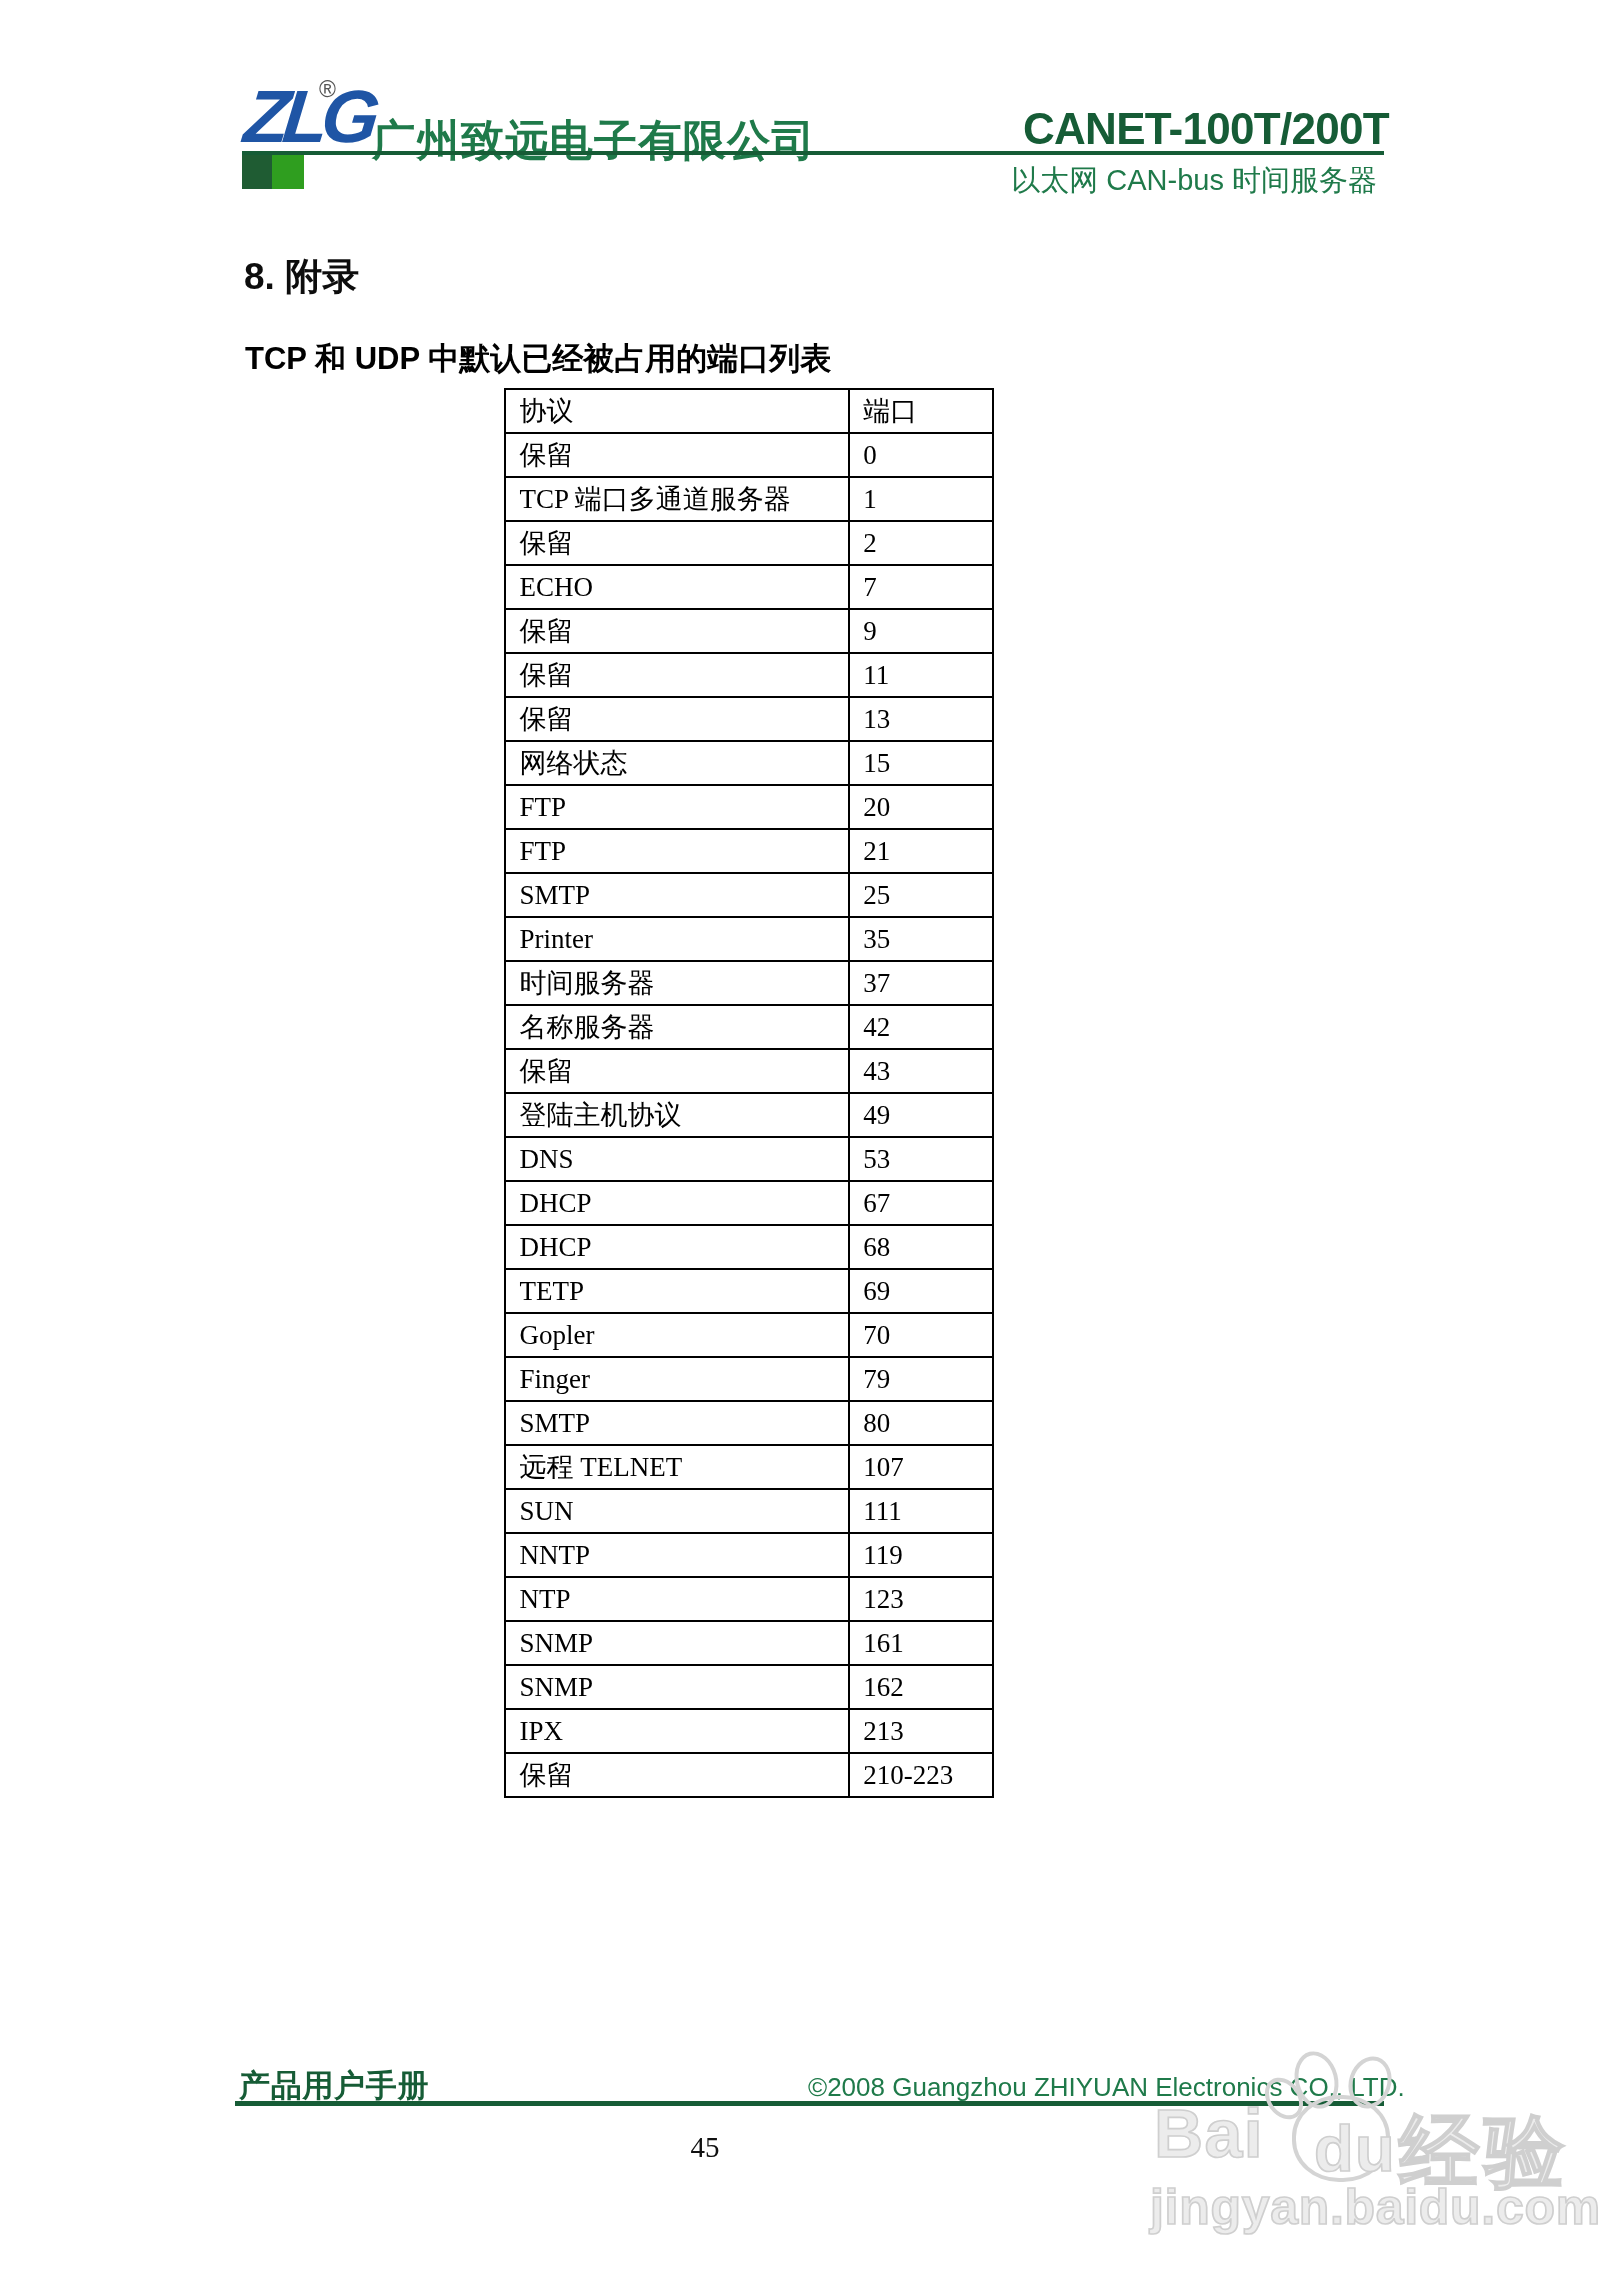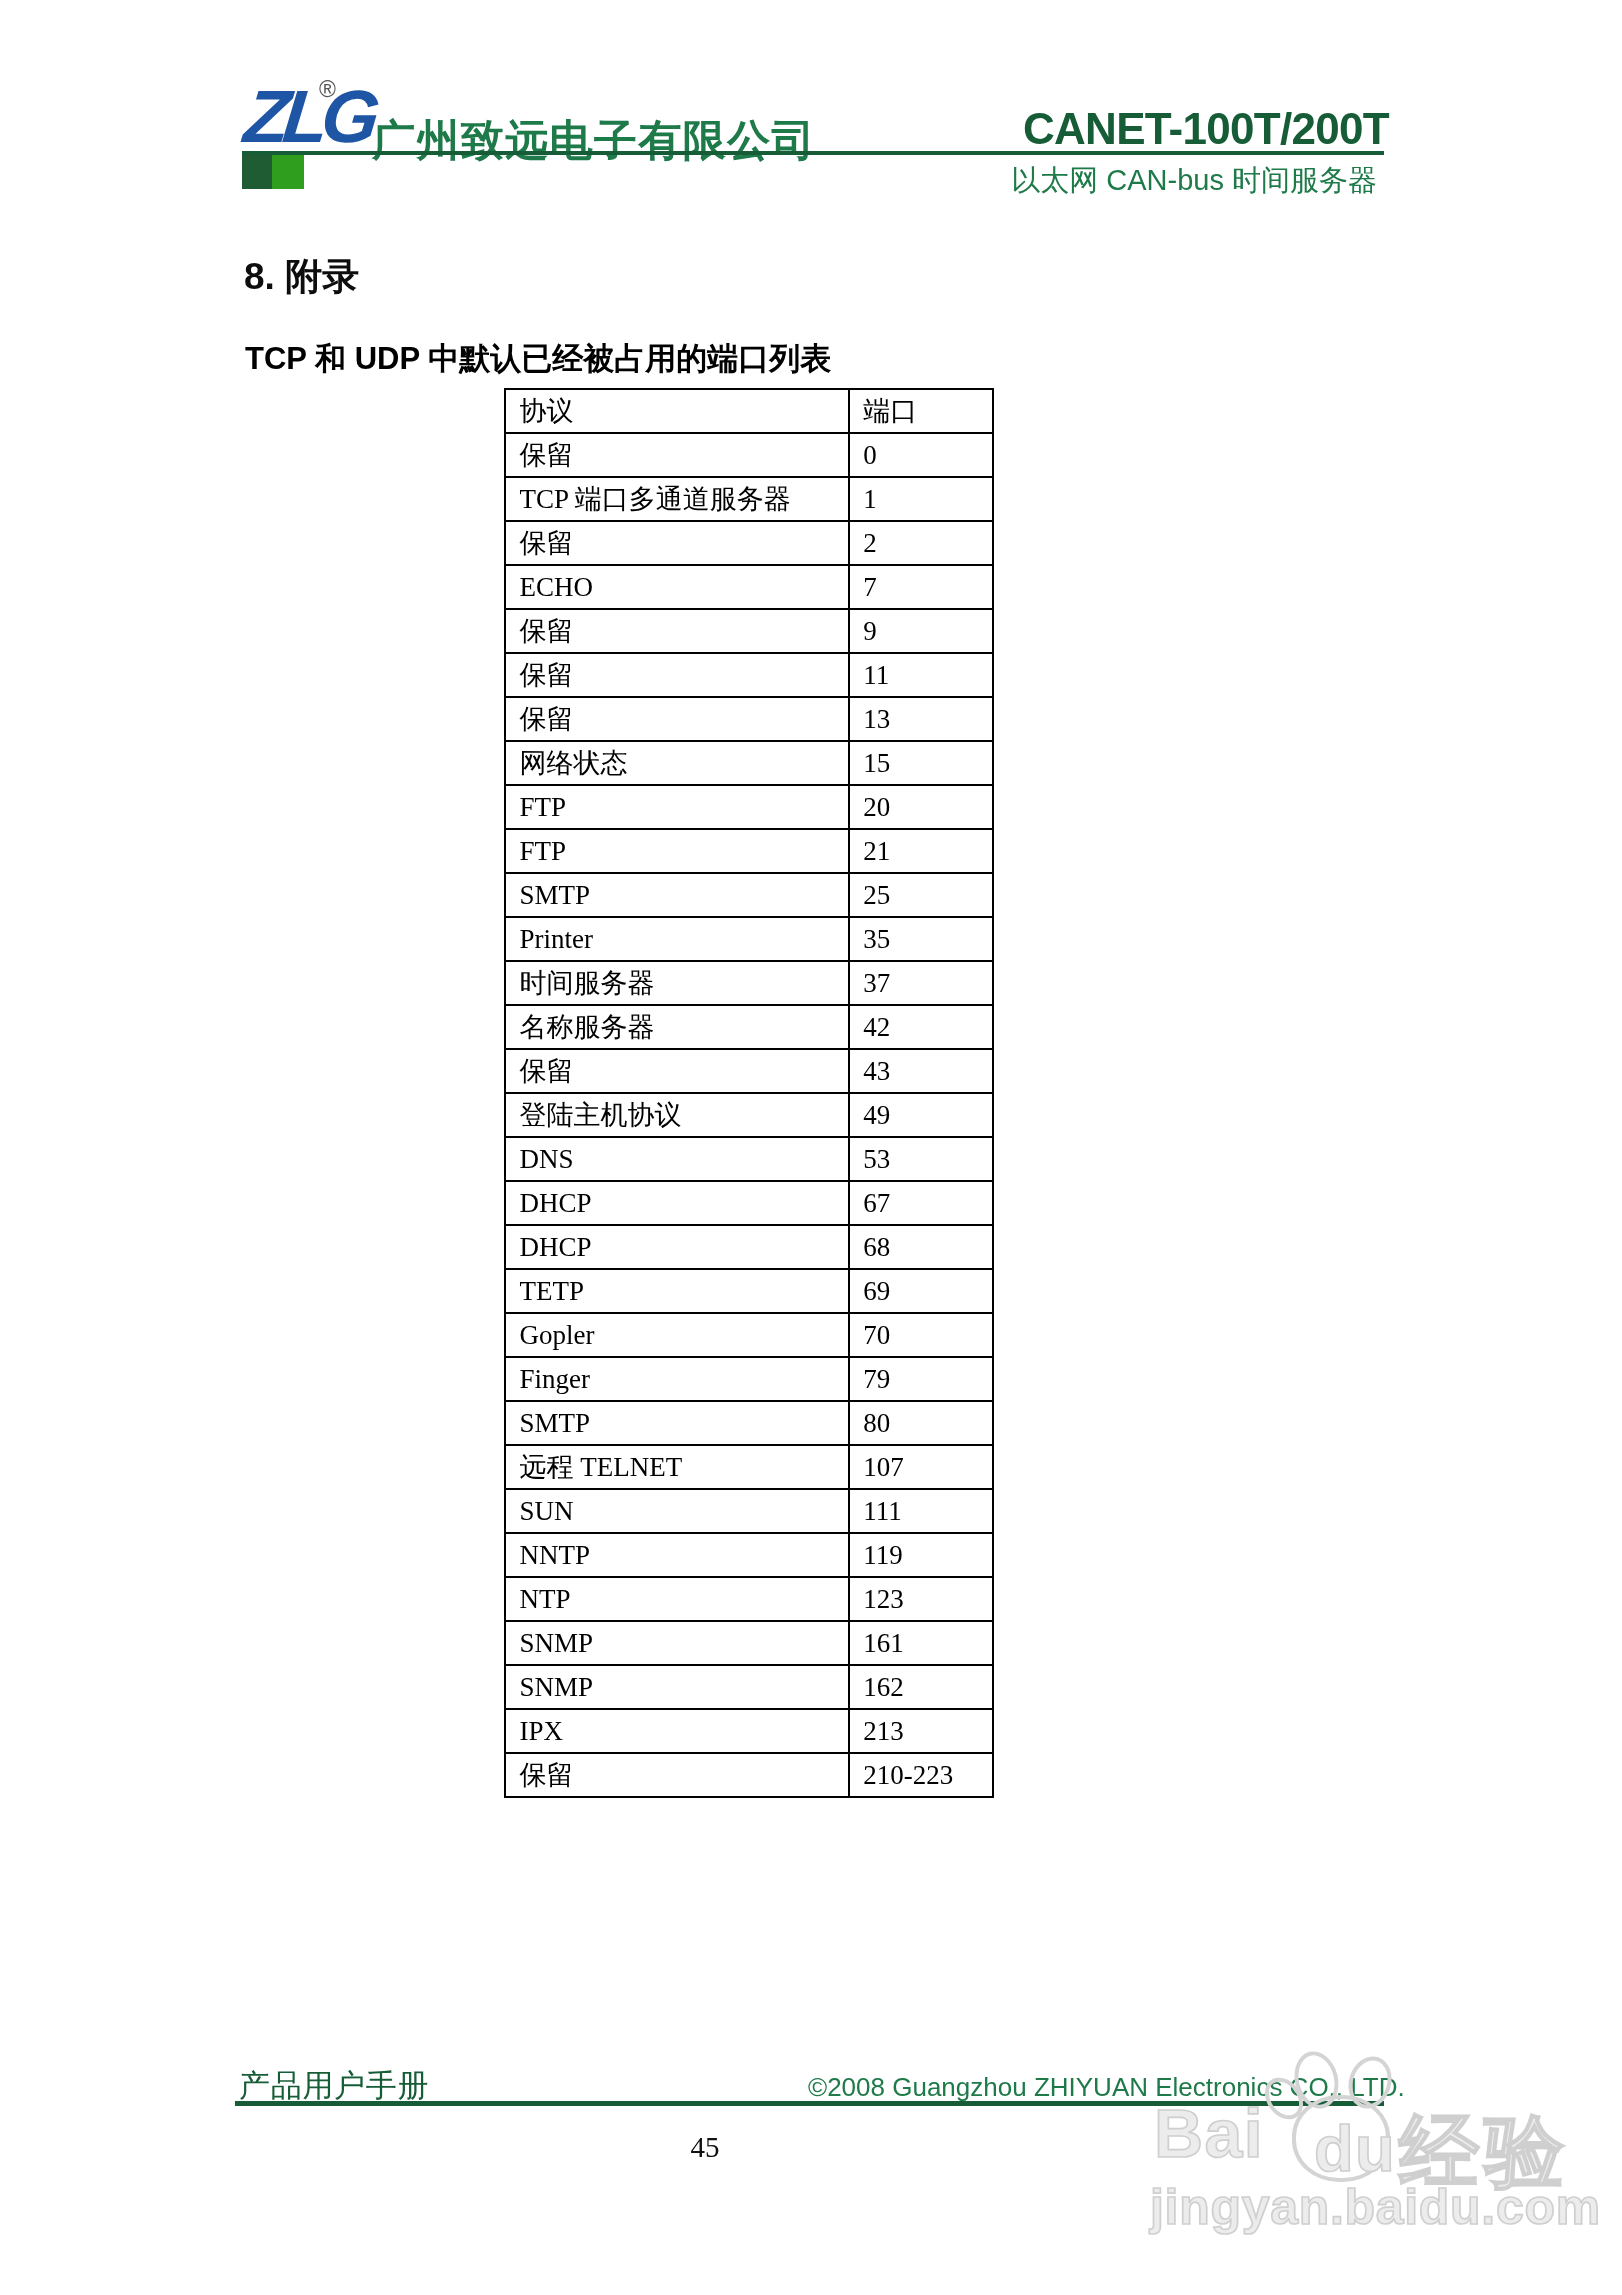--- a/index.html
+++ b/index.html
@@ -74,21 +74,21 @@
     text-align:left; vertical-align:middle;
     padding:0 0 0 13.6px; line-height:1.05;
     overflow:hidden; white-space:nowrap;
   }
   .port-table th:first-child, .port-table td:first-child { width:328px; }
 
   
   .footer-manual {
     position:absolute; left:239px; top:2065px;
     font-family:"Liberation Sans","DejaVu Sans",sans-serif;
-    font-weight:normal; font-size:31px; letter-spacing:0.7px;
+    font-weight:bold; font-size:31px; letter-spacing:0.7px;
     color:var(--brand-green-dark,#17603a);
   }
   .footer-copyright {
     position:absolute; left:808px; top:2072px;
     font-family:"Liberation Sans","DejaVu Sans",sans-serif;
     font-size:26px; color:var(--brand-green,#2a7a4c);
   }
   .footer-line {
     position:absolute; left:235px; top:2101px;
     width:1149px; height:4.8px;

